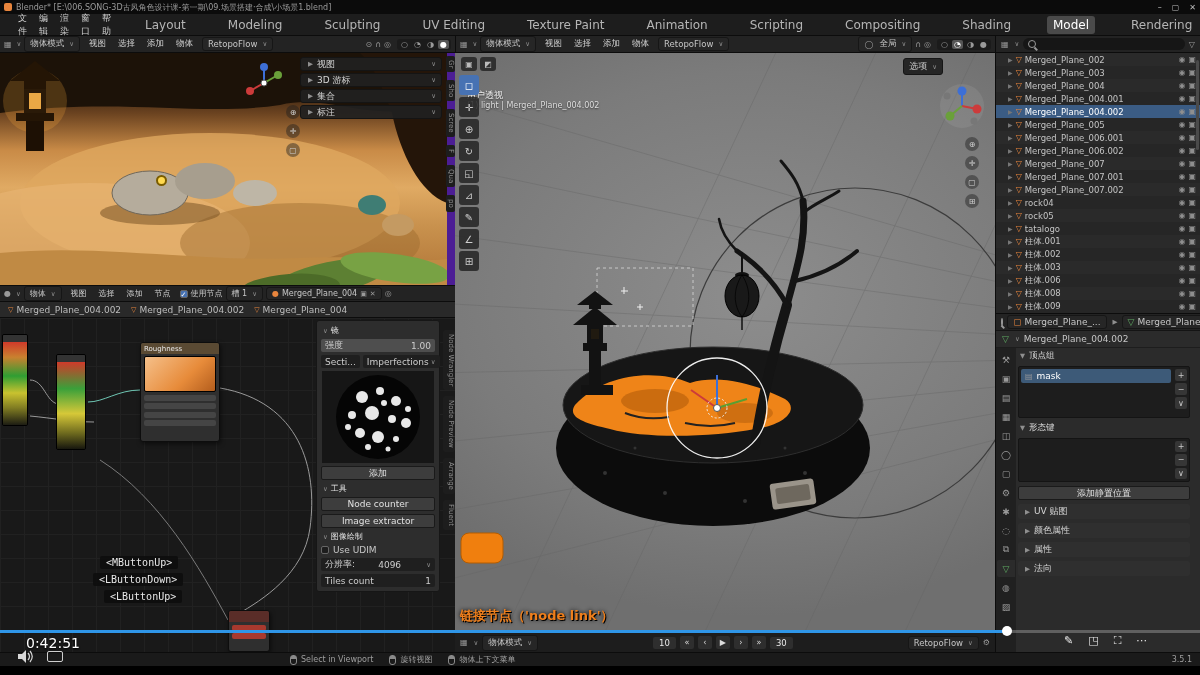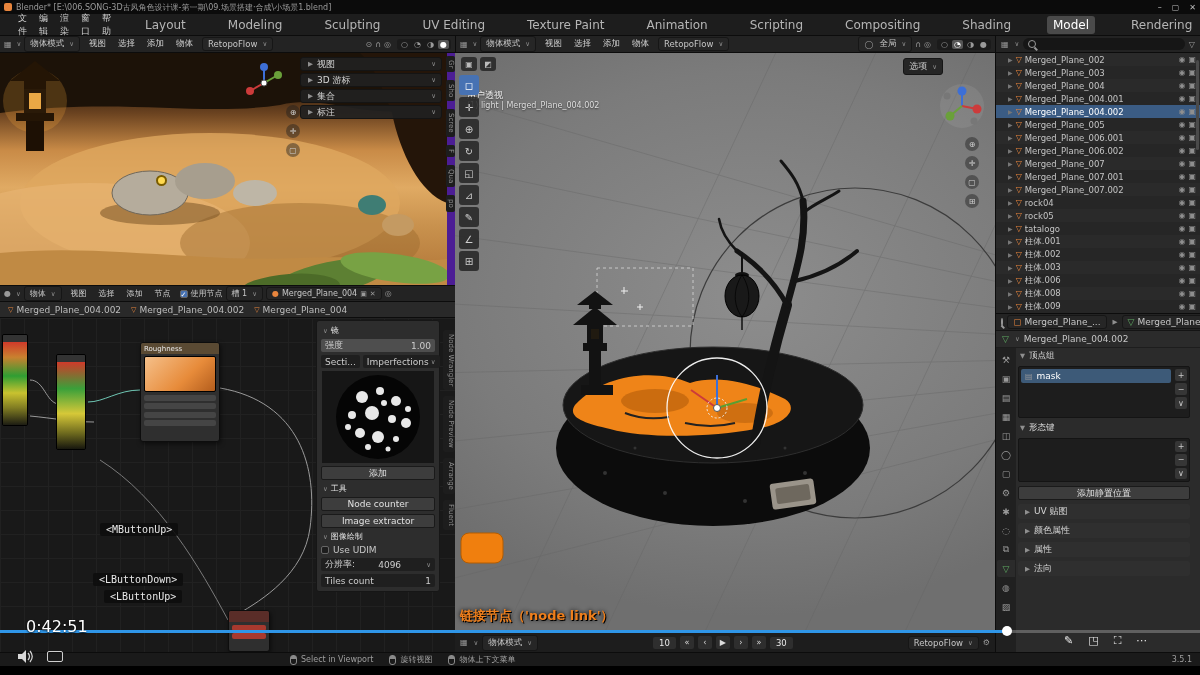--- a/index.html
+++ b/index.html
@@ -115,21 +115,21 @@
 #hints{display:flex;gap:16px;margin-left:290px}
 .hint{display:flex;align-items:center;gap:4px}
 .mico{width:7px;height:10px;border:1px solid #8a8a8a;border-radius:3px;background:linear-gradient(#8a8a8a 38%,transparent 38%)}
 #version{margin-left:auto;margin-right:8px}
 #blackstrip{left:0;top:666px;width:1200px;height:9px;background:#000}
 
 #vprog{left:0;top:630px;width:1200px;height:3px;z-index:60}
 #vprog .done{position:absolute;left:0;top:0;height:3px;background:#2f96e8}
 #vprog .rest{position:absolute;top:0;height:3px;right:0;background:rgba(255,255,255,.25)}
 #vdot{left:1002px;top:626px;width:10px;height:10px;border-radius:50%;background:#fff;z-index:61}
-#vtime{left:26px;top:617px;color:#fff;font-size:16px;text-shadow:0 1px 2px #000;z-index:61}
+#vtime{left:26px;top:635px;color:#fff;font-size:14px;text-shadow:0 1px 2px #000;z-index:61}
 #vsub{left:460px;top:607px;color:#ef7f1c;font-weight:bold;font-size:13px;text-shadow:1px 1px 0 #000,0 0 4px #000;z-index:55}
 #pctrl{left:1064px;top:634px;display:flex;gap:15px;z-index:61;color:#e8e8e8;font-size:11px}
 #pleft{left:18px;top:650px;display:flex;gap:14px;align-items:center;z-index:61}
 .ccbox{width:16px;height:11px;border:1.5px solid #cfcfcf;border-radius:2px}
 </style>
 </head>
 <body>
 
 <div class="screen">
 
@@ -494,21 +494,21 @@
         </div>
     </div>
   </div>
   <div id="edge2" class="abs">
       <span>Node Wrangler</span>
       <span>Node Preview</span>
       <span>Arrange</span>
       <span>Fluent</span>
     </div>
 
-  <div class="key" style="left:100px;top:523px">&lt;MButtonUp&gt;</div>
+  <div class="key" style="left:100px;top:556px">&lt;MButtonUp&gt;</div>
   <div class="key" style="left:93px;top:573px">&lt;LButtonDown&gt;</div>
   <div class="key" style="left:104px;top:590px">&lt;LButtonUp&gt;</div>
 
   <div id="vp" class="abs">
     <svg width="540" height="579" viewBox="0 0 540 579">
       <g stroke="#646464" stroke-width="0.8" opacity="0.5">
         <line x1="-20" y1="40" x2="880" y2="300"></line>
           <line x1="-20" y1="110" x2="880" y2="300"></line>
         <line x1="-20" y1="180" x2="880" y2="300"></line>
           <line x1="-20" y1="250" x2="880" y2="300"></line>

